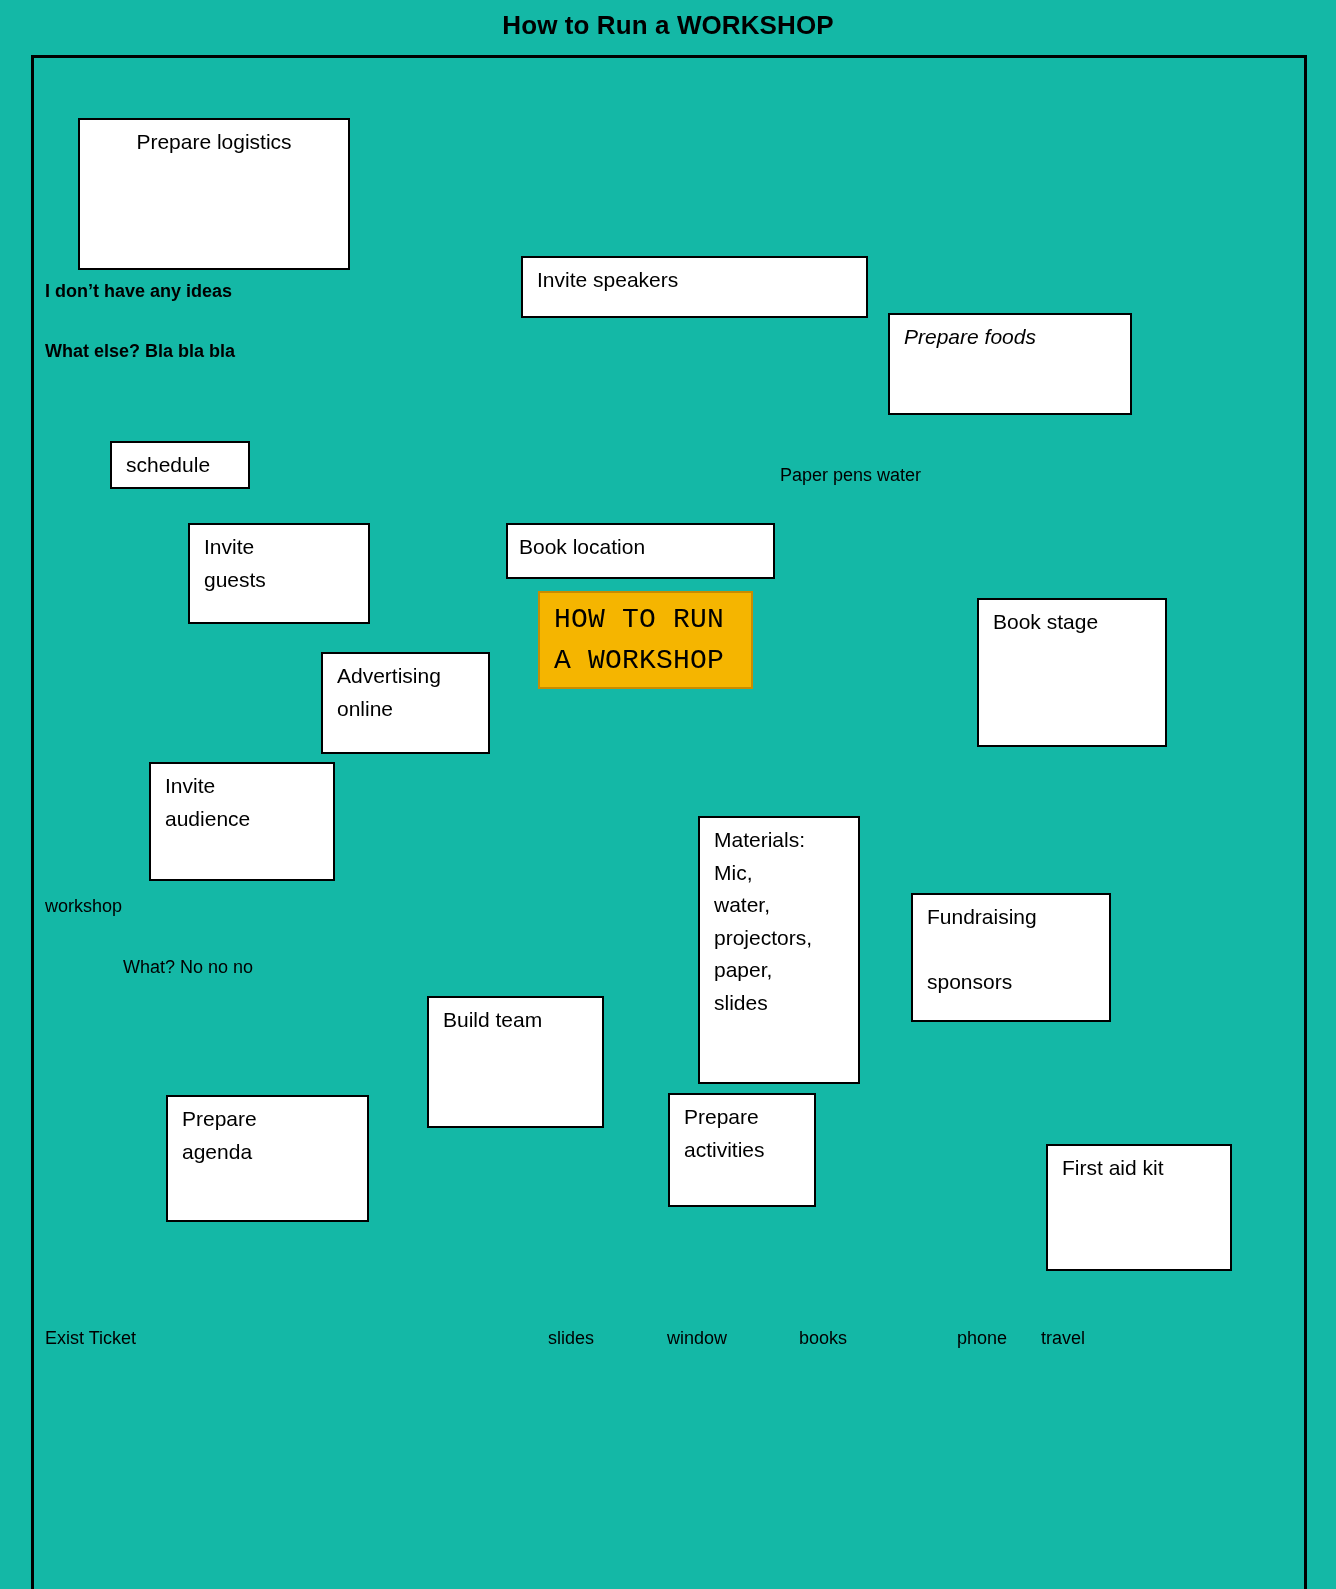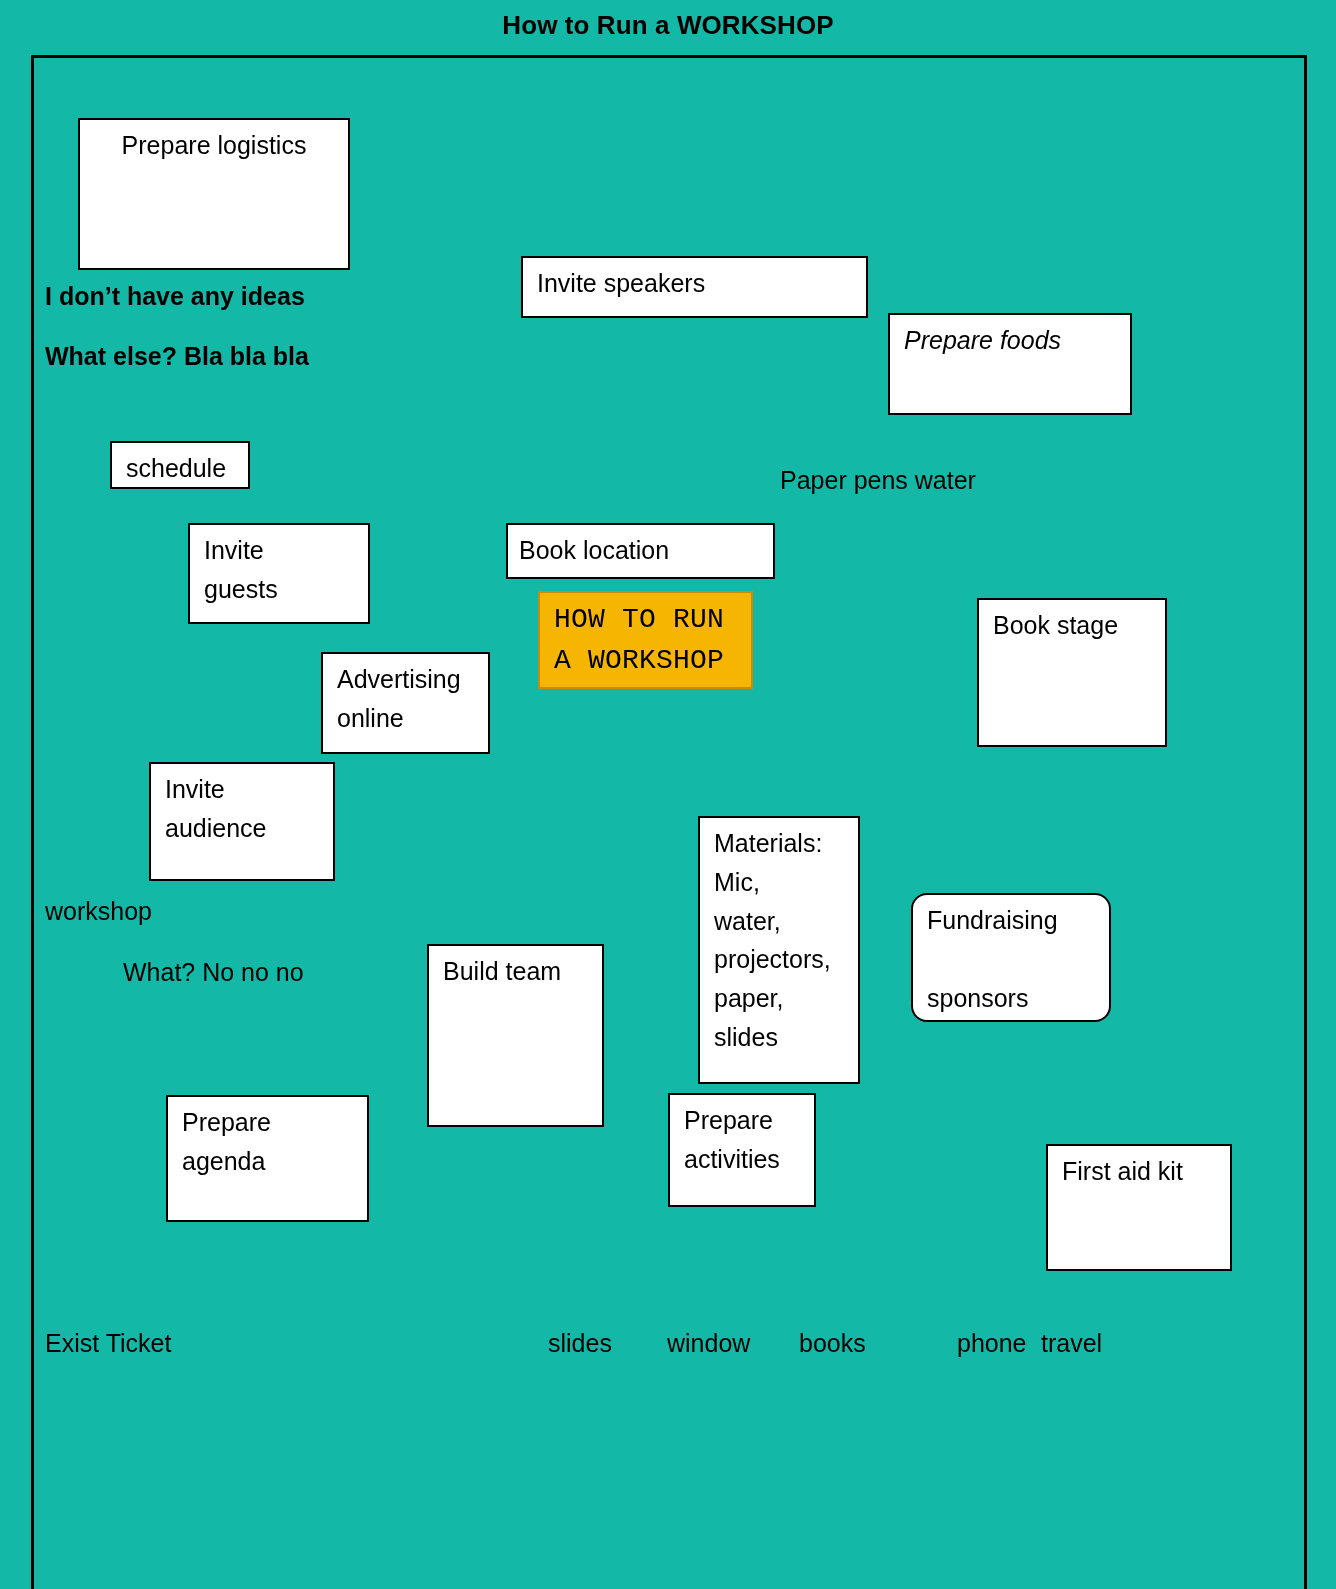--- a/index.html
+++ b/index.html
@@ -43,42 +43,42 @@
     box-sizing: border-box;
     background: transparent;
   }
   
   .note {
     position: absolute;
     border: 2px solid #000000;
     box-sizing: border-box;
     background: #ffffff;
     padding: 6px 10px 4px 14px;
-    font-size: 25px;
+    font-size: 21px;
     line-height: 1.55;
     color: #000;
     white-space: pre-line;
   }
   .note.center-text {
     text-align: center;
     padding-left: 10px;
   }
   .note.highlight {
     background: #F5B500;
     border: 2px solid #C98C00;
     font-family: Liberation Mono, monospace;
     font-size: 28px;
     letter-spacing: 0.2px;
     line-height: 1.45;
     padding: 7px 8px 4px 14px;
   }
   
   .loose-label {
     position: absolute;
-    font-size: 25px;
+    font-size: 18px;
     line-height: 1.2;
     color: #000;
     white-space: nowrap;
   }
   .loose-label.bold-ish {
     font-weight: 600;
   }
   .note-text {
     display: block;
     white-space: pre-line;
@@ -105,24 +105,24 @@
       <div class="note" style="left: 321px; top: 652px; width: 169px; height: 102px;"><span class="note-text">Advertising
 online</span></div>
       <div class="note" style="left: 149px; top: 762px; width: 186px; height: 119px;"><span class="note-text">Invite
 audience</span></div>
       <div class="note" style="left: 698px; top: 816px; width: 162px; height: 268px;"><span class="note-text">Materials:
 Mic,
 water,
 projectors,
 paper,
 slides</span></div>
-      <div class="note" style="left: 911px; top: 893px; width: 200px; height: 129px; border-radius: 16px;"><span class="note-text">Fundraising
+      <div class="note" style="left: 911px; top: 893px; width: 200px; height: 129px;"><span class="note-text">Fundraising
 
 sponsors</span></div>
-      <div class="note" style="left: 427px; top: 944px; width: 177px; height: 183px;"><span class="note-text">Build team</span></div>
+      <div class="note" style="left: 427px; top: 996px; width: 177px; height: 132px;"><span class="note-text">Build team</span></div>
       <div class="note" style="left: 668px; top: 1093px; width: 148px; height: 114px;"><span class="note-text">Prepare
 activities</span></div>
       <div class="note" style="left: 166px; top: 1095px; width: 203px; height: 127px;"><span class="note-text">Prepare
 agenda</span></div>
       <div class="note" style="left: 1046px; top: 1144px; width: 186px; height: 127px;"><span class="note-text">First aid kit</span></div>
       <div class="note highlight" style="left: 538px; top: 591px; width: 215px; height: 98px;"><span class="note-text">HOW TO RUN
 A WORKSHOP</span></div>
     </div>
 
   <div id="labels-layer">

